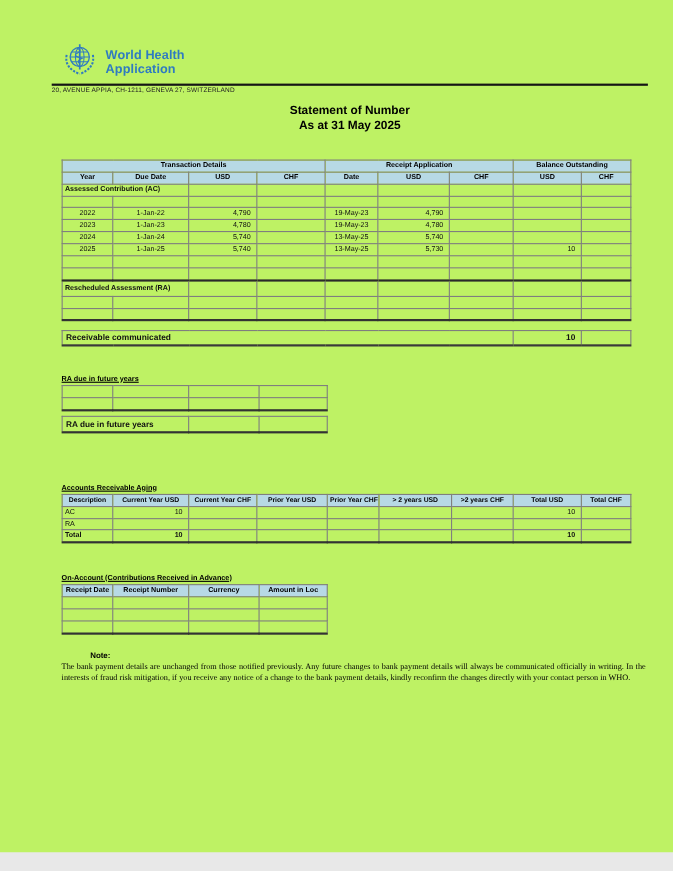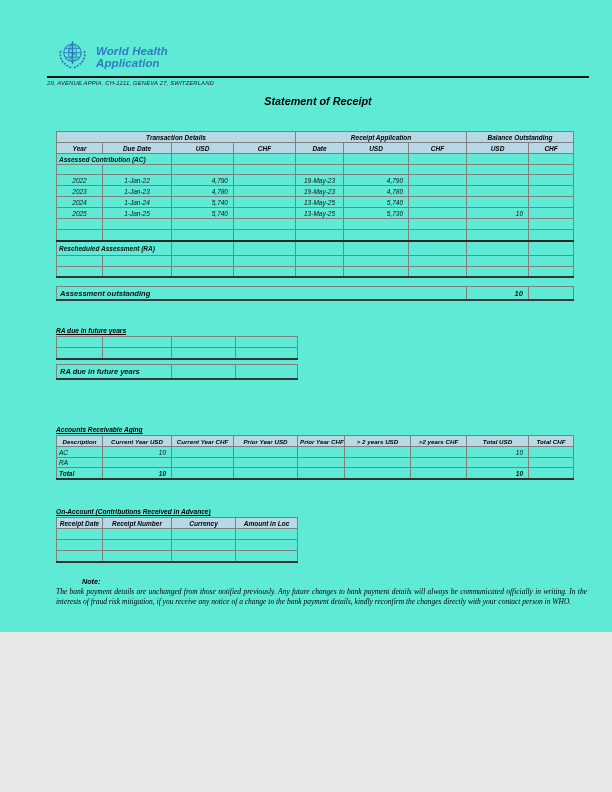--- a/index.html
+++ b/index.html
@@ -1,17 +1,17 @@
 <!DOCTYPE html>
 <html style="--hdr-bg: #b7d9e5; --logo-blue: #2f7bc1;"><head>
 <meta charset="utf-8">
 <style>
   html,body{margin:0;padding:0;background:#e8e8e8;}
-  .doc{width:612px;height:632px;background:#5eead4;margin:0 auto;position:relative;
-       font-family:"Liberation Sans",sans-serif;color:#111;overflow:hidden;font-style:italic;}
+  .doc{width:612px;height:775px;background:#bef264;margin:0 auto;position:relative;
+       font-family:"Liberation Sans",sans-serif;color:#111;overflow:hidden;}
   .inner{padding:40px 23px 0 47px;}
 
   
   .logo-row{display:flex;align-items:center;gap:7px;height:34px;margin-left:9px;}
   .org-name{color:var(--logo-blue,#2f7bc1);font-weight:700;font-size:11.5px;line-height:1.05;letter-spacing:.1px;}
   .topline{border-top:2.2px solid #151515;margin-top:2px;}
   .address{font-size:5.9px;margin-top:1.5px;letter-spacing:.15px;color:#222;}
 
   
   .titles{text-align:center;margin-top:9px;font-weight:700;font-size:10.8px;line-height:13.5px;color:#000;}
@@ -70,21 +70,22 @@
       <div class="org-name">
         <div>World Health</div>
         <div>Application</div>
       </div>
     </div>
 
     <div class="topline"></div>
     <div class="address">20, AVENUE APPIA, CH-1211, GENEVA 27, SWITZERLAND</div>
 
     <div class="titles">
-      <div>Statement of Receipt</div>
+      <div>Statement of Number</div>
+      <div>As at 31 May 2025</div>
     </div>
 
     <table class="main-table">
       <colgroup>
         <col style="width:46px">
           <col style="width:69px">
           <col style="width:62px">
           <col style="width:62px">
         <col style="width:48px">
           <col style="width:65px">
@@ -238,21 +239,21 @@
           <col style="width:62px">
           <col style="width:62px">
         <col style="width:48px">
           <col style="width:65px">
           <col style="width:58px">
           <col style="width:62px">
           <col style="width:45px">
       </colgroup>
       <tbody>
           <tr>
-        <td colspan="7">Assessment outstanding</td>
+        <td colspan="7">Receivable communicated</td>
         <td class="r">10</td>
         <td></td>
       </tr>
     </tbody>
       </table>
 
     <div class="sec mt-ra">RA  due in future years</div>
     <table class="small-table">
       <colgroup>
           <col style="width:46px">

